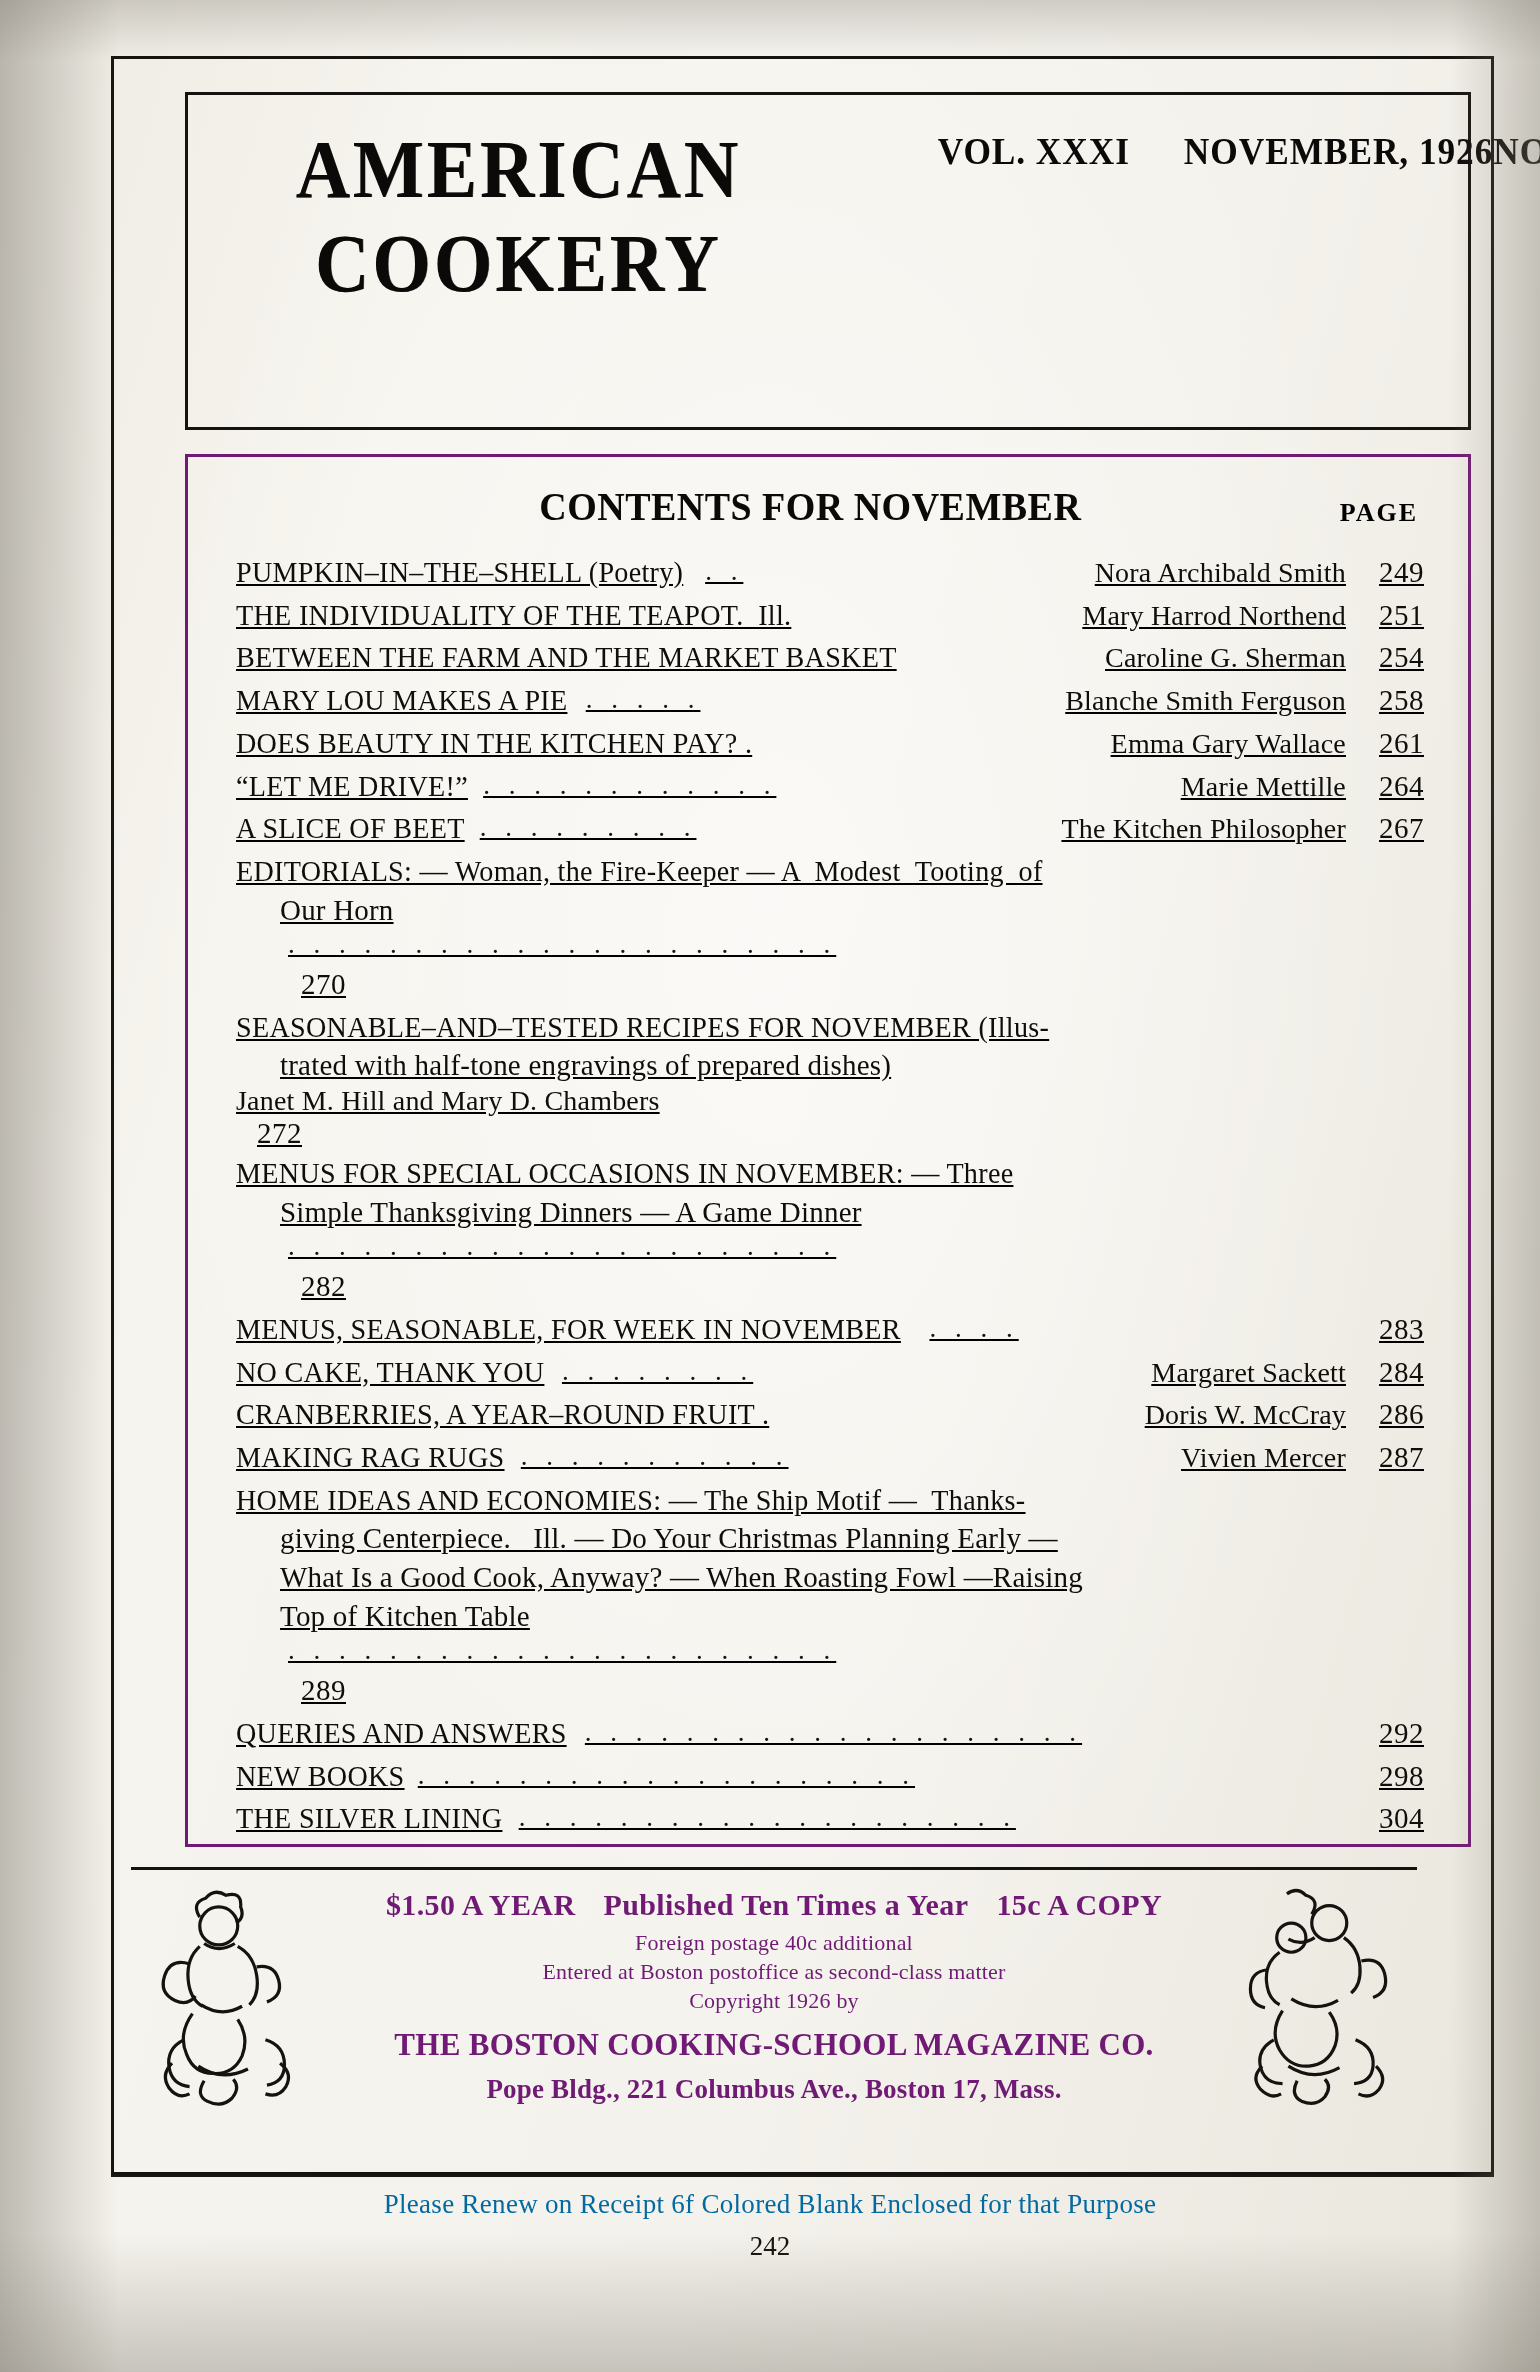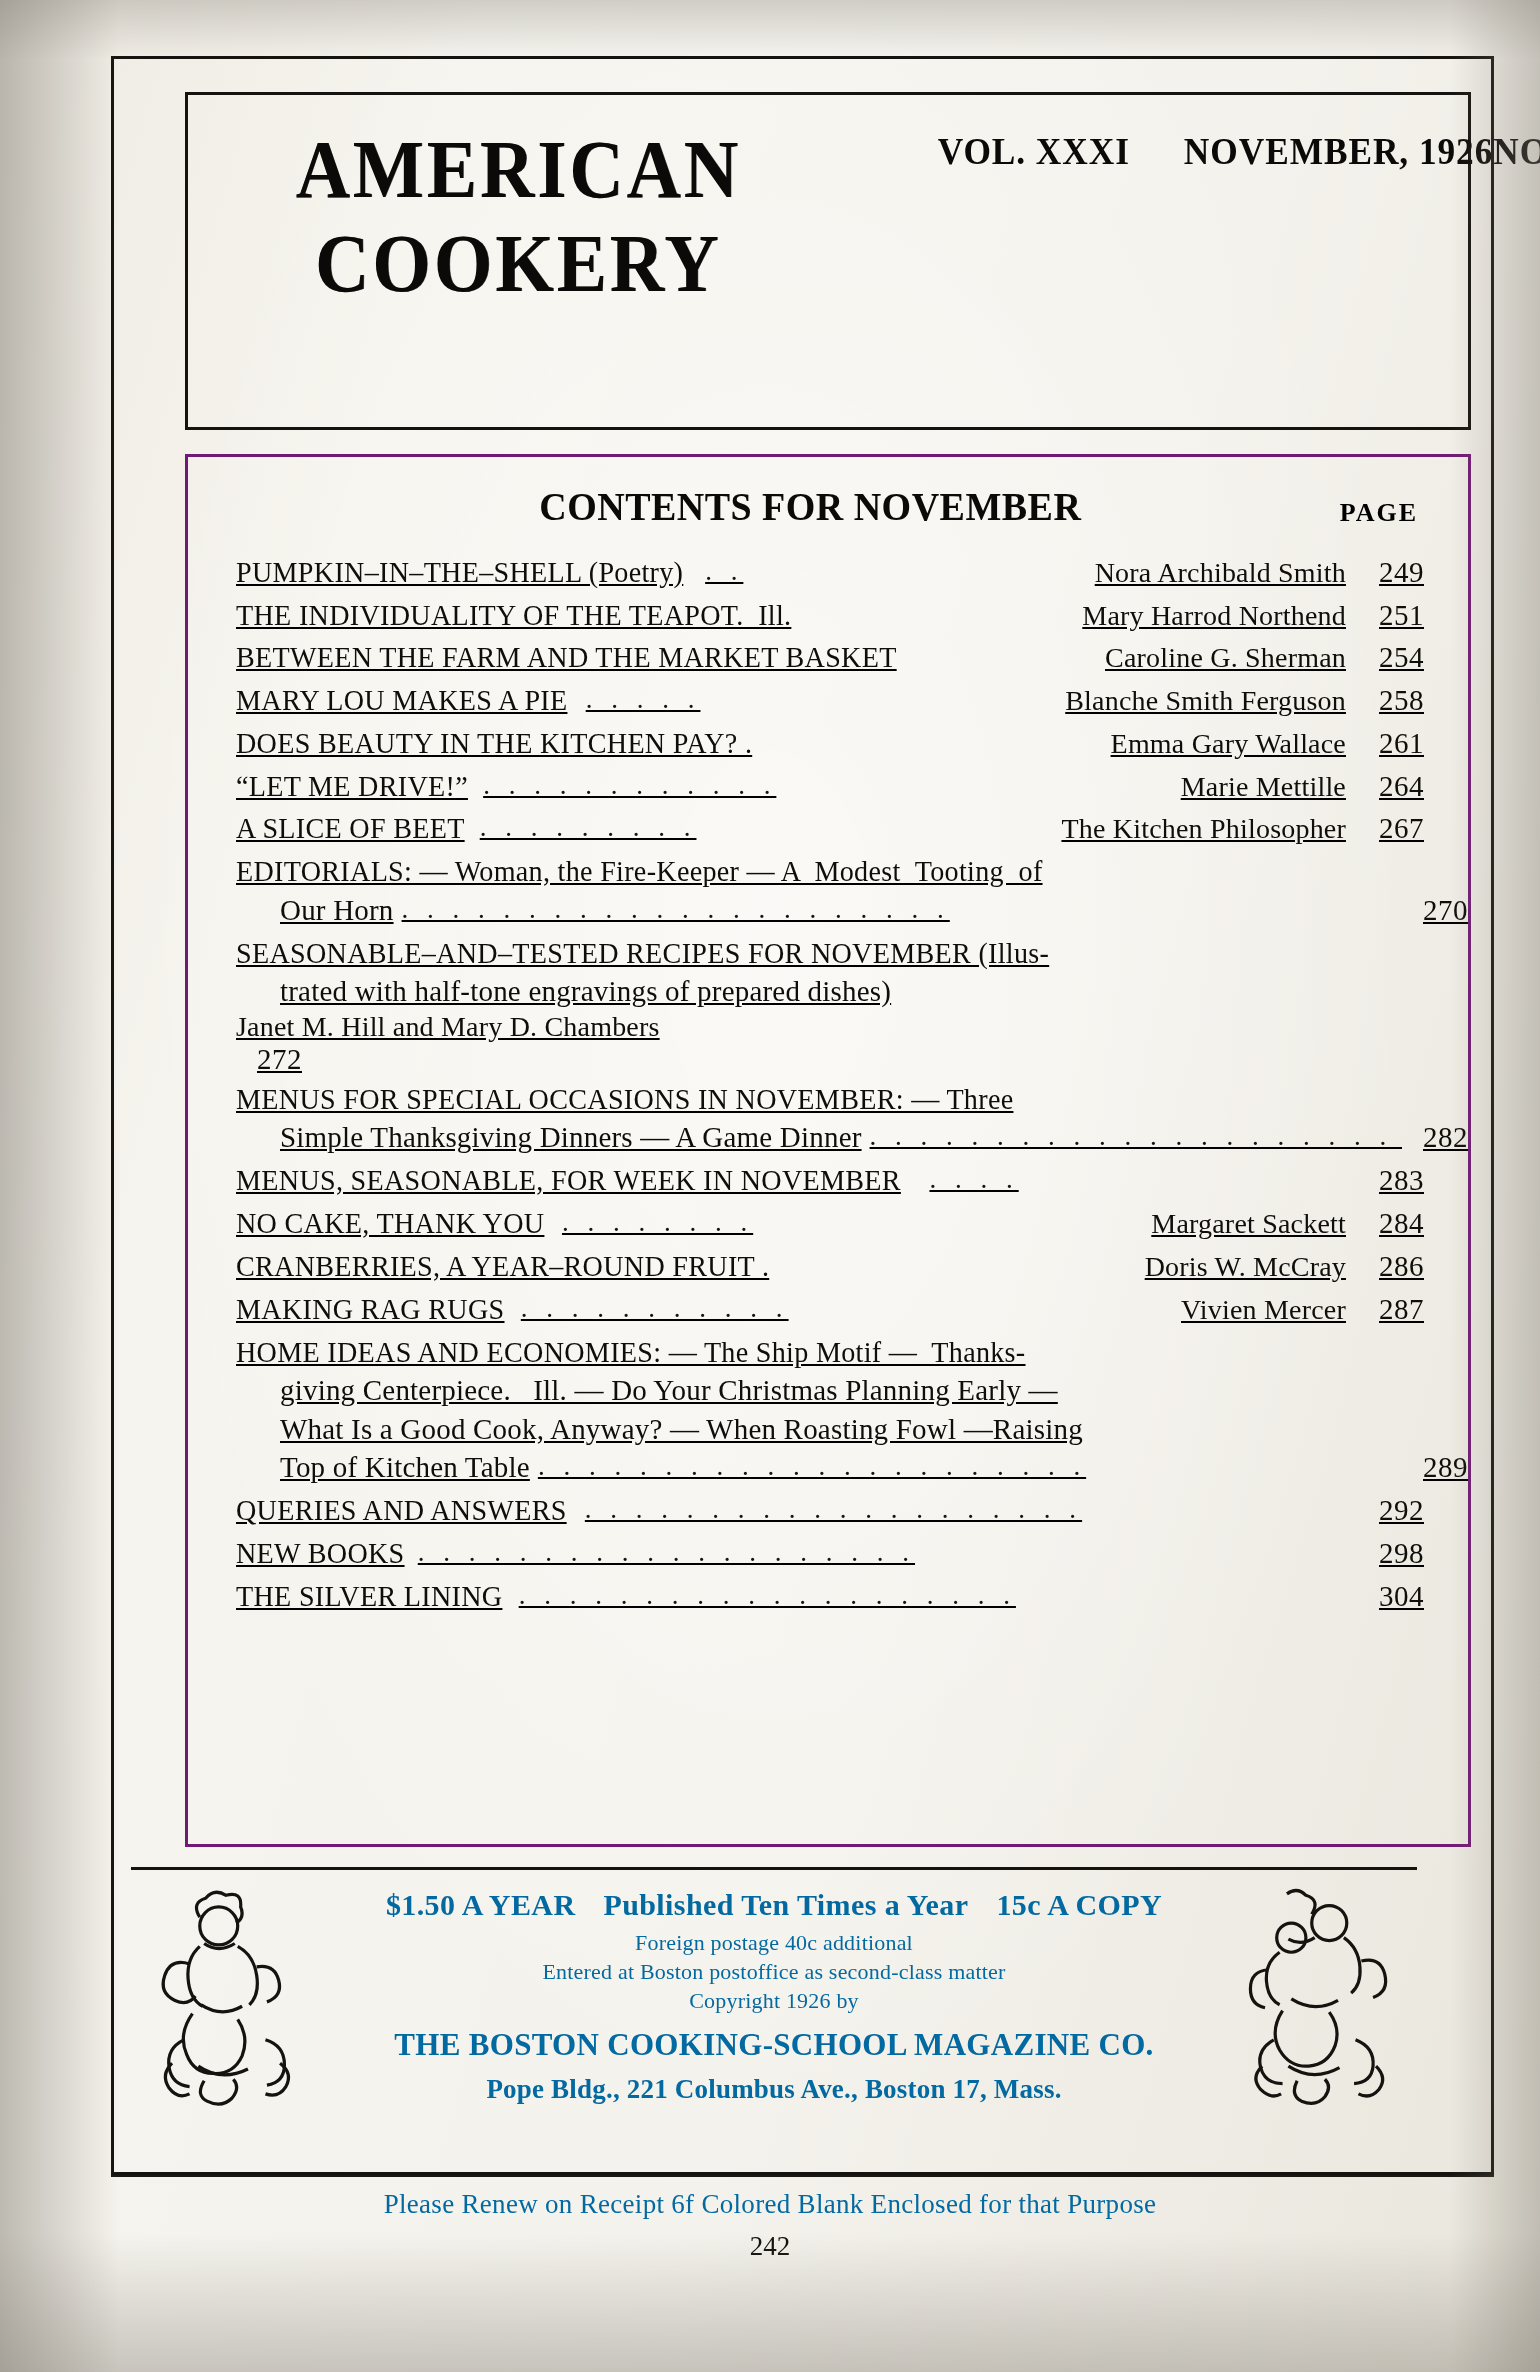--- a/index.html
+++ b/index.html
@@ -145,21 +145,21 @@
     margin-bottom: 4px;
   }
   .line {
     display: flex;
     align-items: baseline;
     width: 100%;
     font-size: 29px;
     line-height: 1.33;
     white-space: pre;
   }
-  .line.indent { padding-left: 44px; }
+  .line.indent { padding-left: 44px; flex-direction: column; }
   .title-txt {
     font-family: "Liberation Serif", serif;
     letter-spacing: 0.3px;
     transform: scaleX(0.97);
     transform-origin: left center;
   }
   .sub-txt {
     font-family: "Liberation Serif", serif;
     letter-spacing: 0.2px;
   }
@@ -204,21 +204,21 @@
     width: 1286px;
     height: 257px;
     border-top: 3px solid #15130f;
     box-sizing: border-box;
   }
   .ad-inner {
     position: absolute;
     left: 0; right: 0; top: 0;
     text-align: center;
     padding-top: 18px;
-    color: #0369a1;
+    color: #701a75;
   }
   .ad-line1 {
     font-weight: 700;
     font-size: 30px;
     letter-spacing: 0.4px;
   }
   .ad-line1 span { margin: 0 14px; }
   .ad-small {
     font-size: 22px;
     margin-top: 8px;

